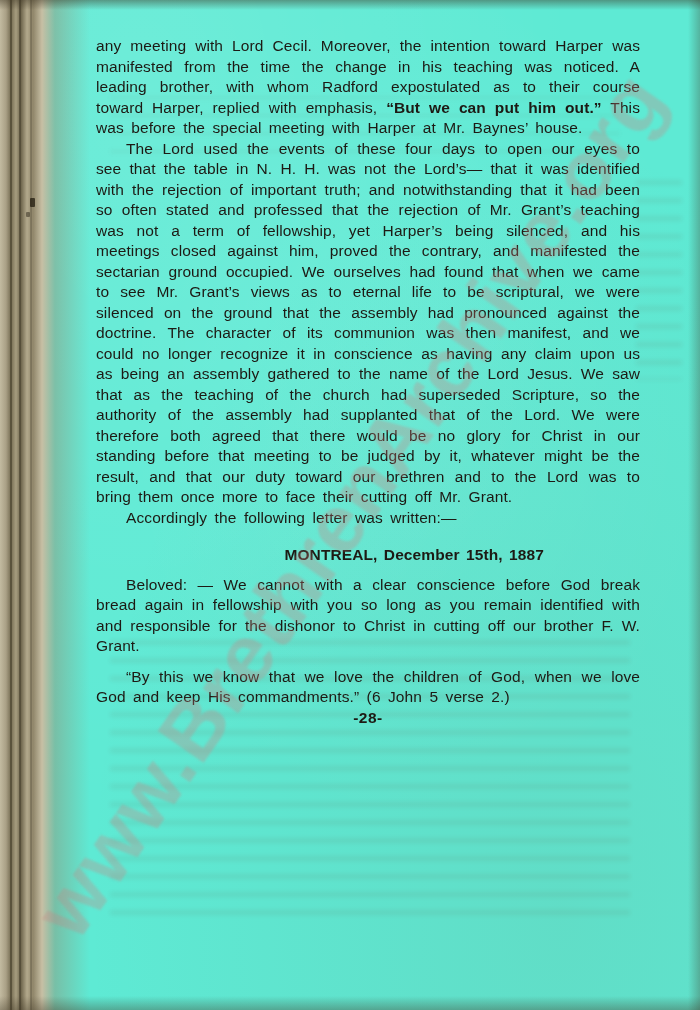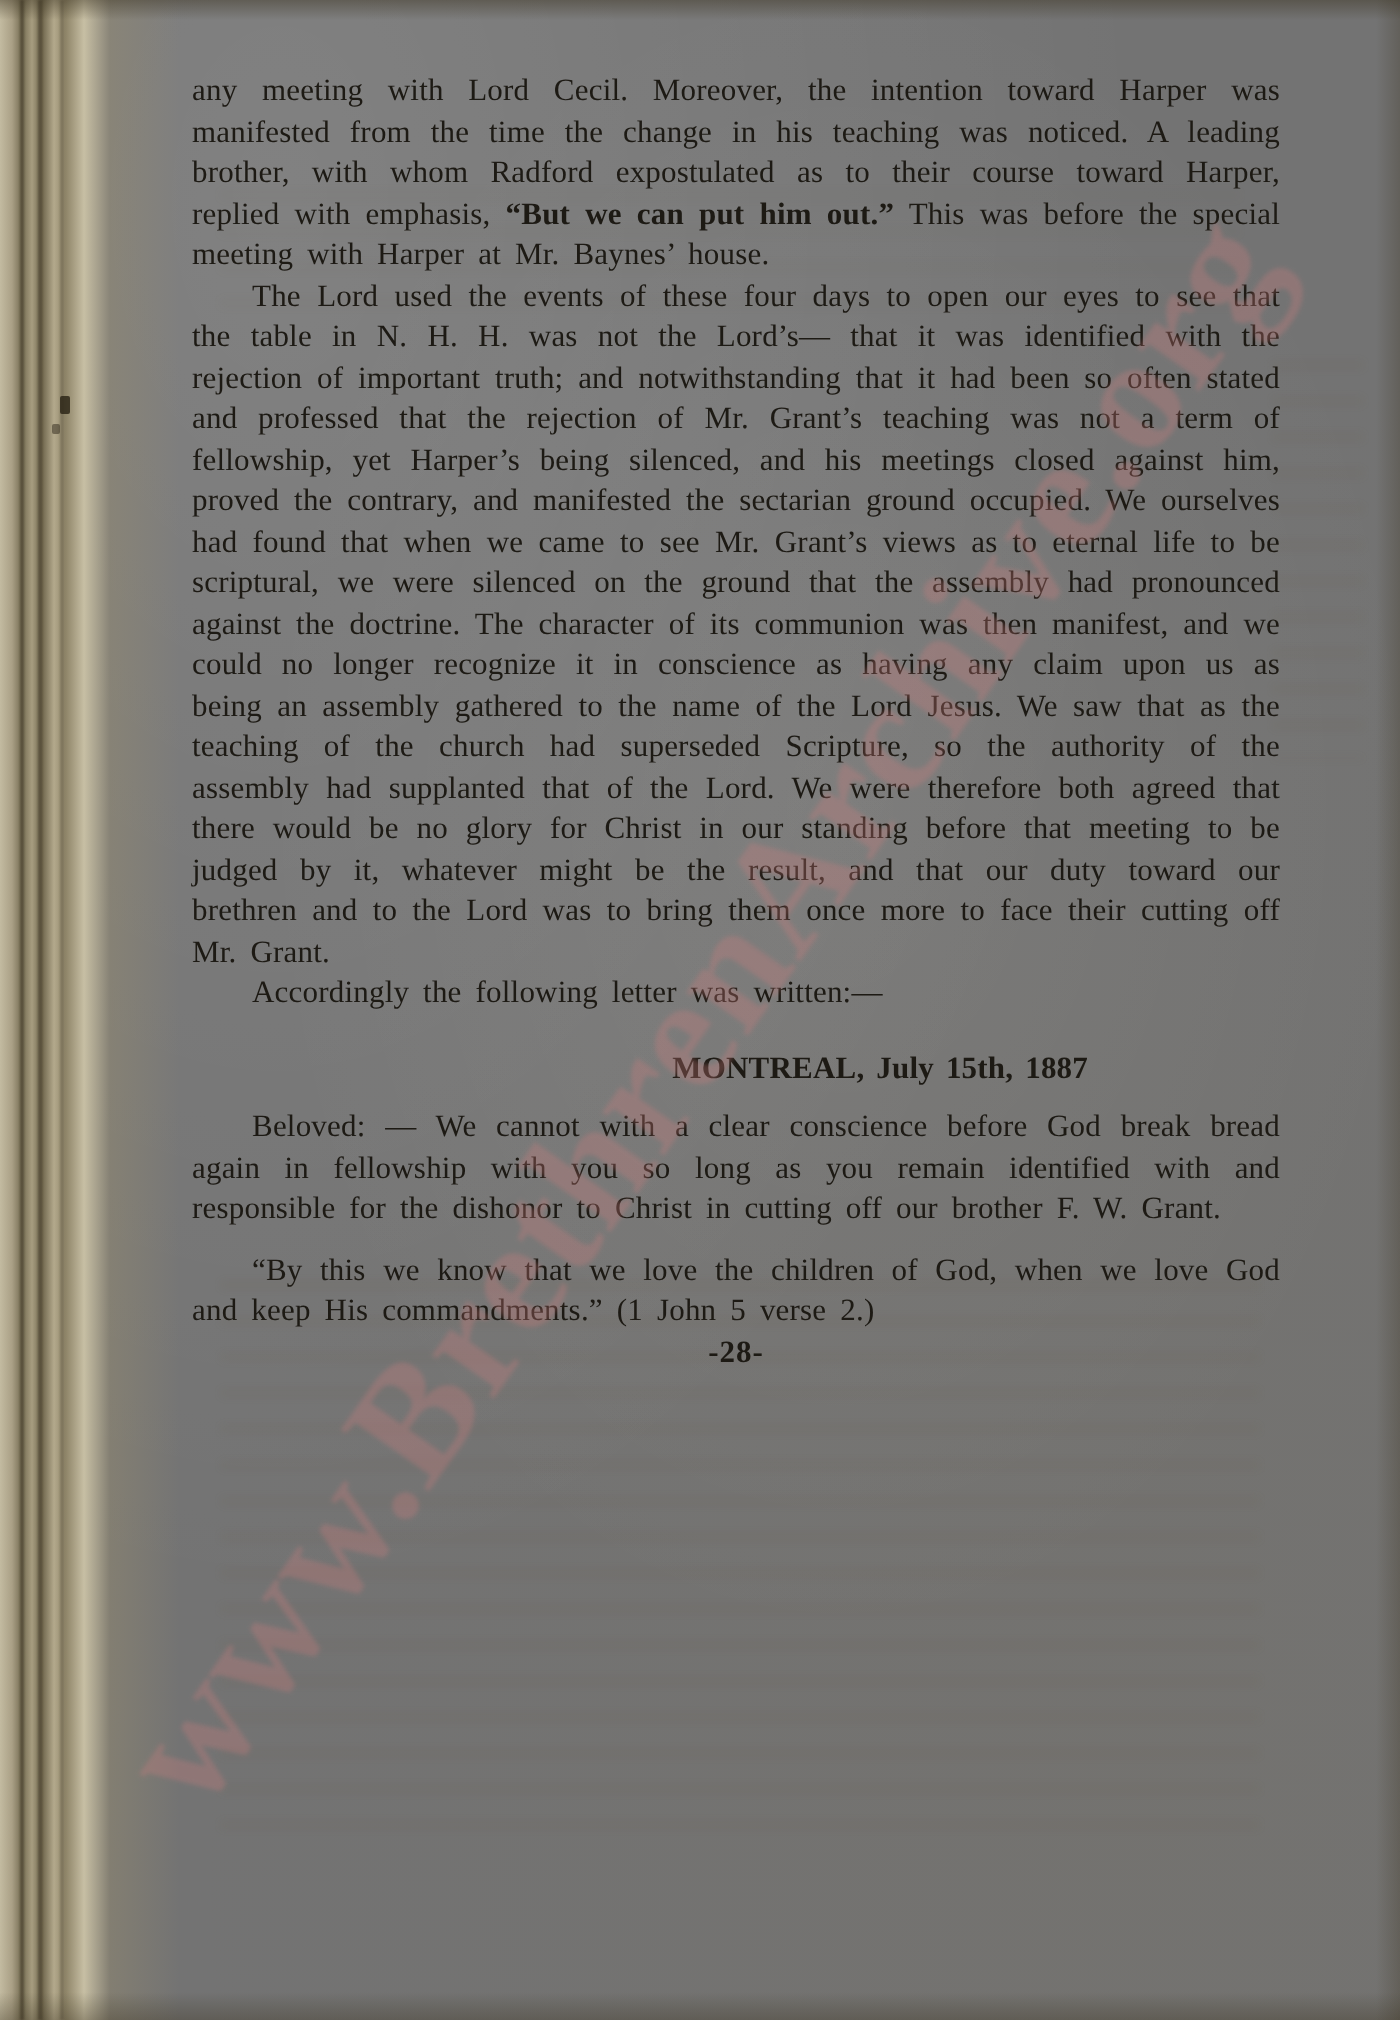--- a/index.html
+++ b/index.html
@@ -4,23 +4,23 @@
 <style>
   html, body {
     margin: 0;
     padding: 0;
     background: #9e957a;
   }
   .page {
     position: relative;
     width: 700px;
     height: 1010px;
-    background: #737373;
+    background: #5eead4;
     overflow: hidden;
-    font-family: Liberation Serif, serif;
+    font-family: Liberation Sans, sans-serif;
   }
   
   .paper-texture {
     position: absolute;
     inset: 0;
     background:
       radial-gradient(ellipse at 20% 10%, rgba(255,255,255,0.10), transparent 55%),
       radial-gradient(ellipse at 80% 90%, rgba(120,108,80,0.10), transparent 60%),
       radial-gradient(ellipse at 60% 40%, rgba(255,255,250,0.06), transparent 50%);
     pointer-events: none;
@@ -170,24 +170,24 @@
   <div class="watermark">www.BrethrenArchive.org</div>
 
   <div class="text-block">
 
     <p class="para"><span>any meeting with Lord Cecil. Moreover, the intention toward Harper was manifested from the time the change in his teaching was noticed. A leading brother, with whom Radford expostulated as to their course toward Harper, replied with emphasis, </span><span class="bold-inline">“But we can put him out.”</span><span> This was before the special meeting with Harper at Mr. Baynes’ house.</span></p>
 
     <p class="para indent">The Lord used the events of these four days to open our eyes to see that the table in N. H. H. was not the Lord’s— that it was identified with the rejection of important truth; and notwithstanding that it had been so often stated and professed that the rejection of Mr. Grant’s teaching was not a term of fellowship, yet Harper’s being silenced, and his meetings closed against him, proved the contrary, and manifested the sectarian ground occupied. We ourselves had found that when we came to see Mr. Grant’s views as to eternal life to be scriptural, we were silenced on the ground that the assembly had pronounced against the doctrine. The character of its communion was then manifest, and we could no longer recognize it in conscience as having any claim upon us as being an assembly gathered to the name of the Lord Jesus. We saw that as the teaching of the church had superseded Scripture, so the authority of the assembly had supplanted that of the Lord. We were therefore both agreed that there would be no glory for Christ in our standing before that meeting to be judged by it, whatever might be the result, and that our duty toward our brethren and to the Lord was to bring them once more to face their cutting off Mr. Grant.</p>
 
     <p class="para indent accordingly">Accordingly the following letter was written:—</p>
 
-    <p class="para dateline">MONTREAL, July 15th, 1887</p>
+    <p class="para dateline">MONTREAL, December 15th, 1887</p>
 
 
     <p class="para indent beloved">Beloved: — We cannot with a clear conscience before God break bread again in fellowship with you so long as you remain identified with and responsible for the dishonor to Christ in cutting off our brother F. W. Grant.</p>
 
-    <p class="para indent quote">“By this we know that we love the children of God, when we love God and keep His commandments.” (1 John 5 verse 2.)</p>
+    <p class="para indent quote">“By this we know that we love the children of God, when we love God and keep His commandments.” (6 John 5 verse 2.)</p>
 
     <div class="page-number">-28-</div>
 
   </div>
 
 </div>
 
 </body></html>

